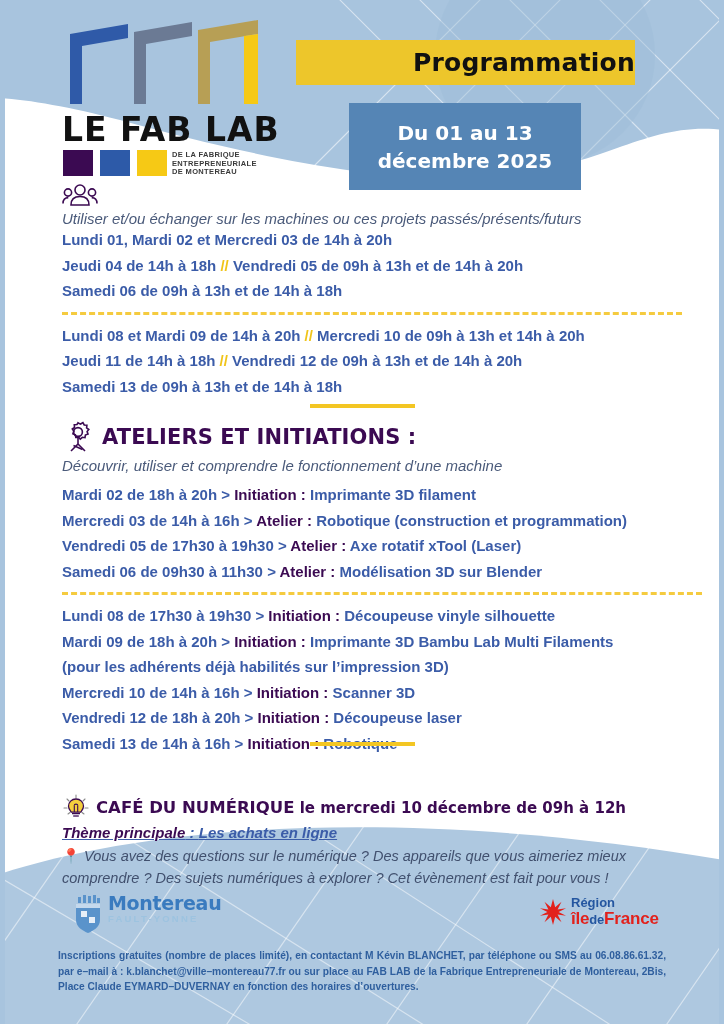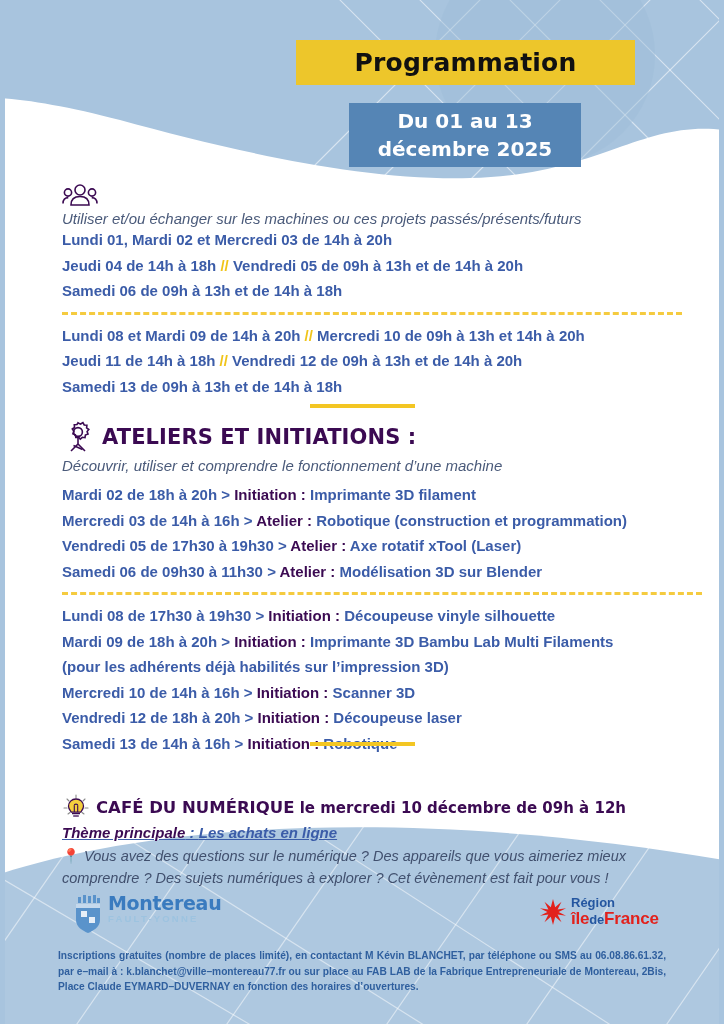--- a/index.html
+++ b/index.html
@@ -50,28 +50,28 @@
   .sw-yellow { background: #f6c915; }
   .logo-sub {
     position: absolute; left: 110px; top: 133px;
     font-size: 7.5px; line-height: 8.6px; letter-spacing: .35px;
     color: #3a3a3a; font-weight: 600;
   }
 
   .banner-title {
     position: absolute; left: 296px; top: 40px; width: 339px; height: 45px;
     background: #edc62b;
-    display: flex; align-items: center; justify-content: center;
+    display: flex; align-items: center; justify-content: flex-end;
   }
   .banner-title span {
     font-family: "DejaVu Sans", sans-serif;
     font-weight: bold; font-size: 25px; color: #111111; letter-spacing: .2px;
   }
   .banner-dates {
-    position: absolute; left: 349px; top: 103px; width: 232px; height: 64px;
+    position: absolute; left: 349px; top: 103px; width: 232px; height: 87px;
     background: #5585b5;
     display: flex; flex-direction: column; align-items: center; justify-content: center;
     gap: 2px;
   }
   .banner-dates span {
     font-family: "DejaVu Sans", sans-serif;
     font-weight: bold; font-size: 20px; color: #ffffff; line-height: 26px;
   }
 
   .sec-head {
@@ -193,20 +193,40 @@
           <path d="M-40,40 L300,240"></path>
             <path d="M120,20 L470,240"></path>
           <path d="M300,10 L640,230"></path>
         </g>
       </svg>
     </div>
     <div class="edge-line"></div>
     <div class="edge-line right"></div>
   </div>
 
+  <div class="logo-block">
+    <svg class="logo-arches" viewBox="0 0 205 88">
+      <path d="M8,86 L8,16 L66,6 L66,20 L20,28 L20,86 Z" fill="#2f5aa8"></path>
+      <path d="M72,86 L72,14 L130,4 L130,18 L84,26 L84,86 Z" fill="#6b7a94"></path>
+      <path d="M136,86 L136,12 L196,2 L196,16 L148,24 L148,86 Z" fill="#b79f55"></path>
+      <path d="M182,86 L182,18 L196,16 L196,86 Z" fill="#f6c915"></path>
+      <path d="M110,86 L110,20 L130,18 L130,86 Z" fill="#8b8a7a" opacity="0"></path>
+    </svg>
+    <div class="logo-word">LE FAB LAB</div>
+    <div class="logo-swatches">
+      <i class="sw-purple"></i>
+      <i class="sw-blue"></i>
+      <i class="sw-yellow"></i>
+    </div>
+    <div class="logo-sub">
+      <div>DE LA FABRIQUE</div>
+      <div>ENTREPRENEURIALE</div>
+      <div>DE MONTEREAU</div>
+    </div>
+  </div>
 
   <div class="banner-title">
     <span>Programmation</span>
   </div>
   <div class="banner-dates">
     <span>Du 01 au 13</span>
     <span>décembre 2025</span>
   </div>
 
   <div id="open-lab">

